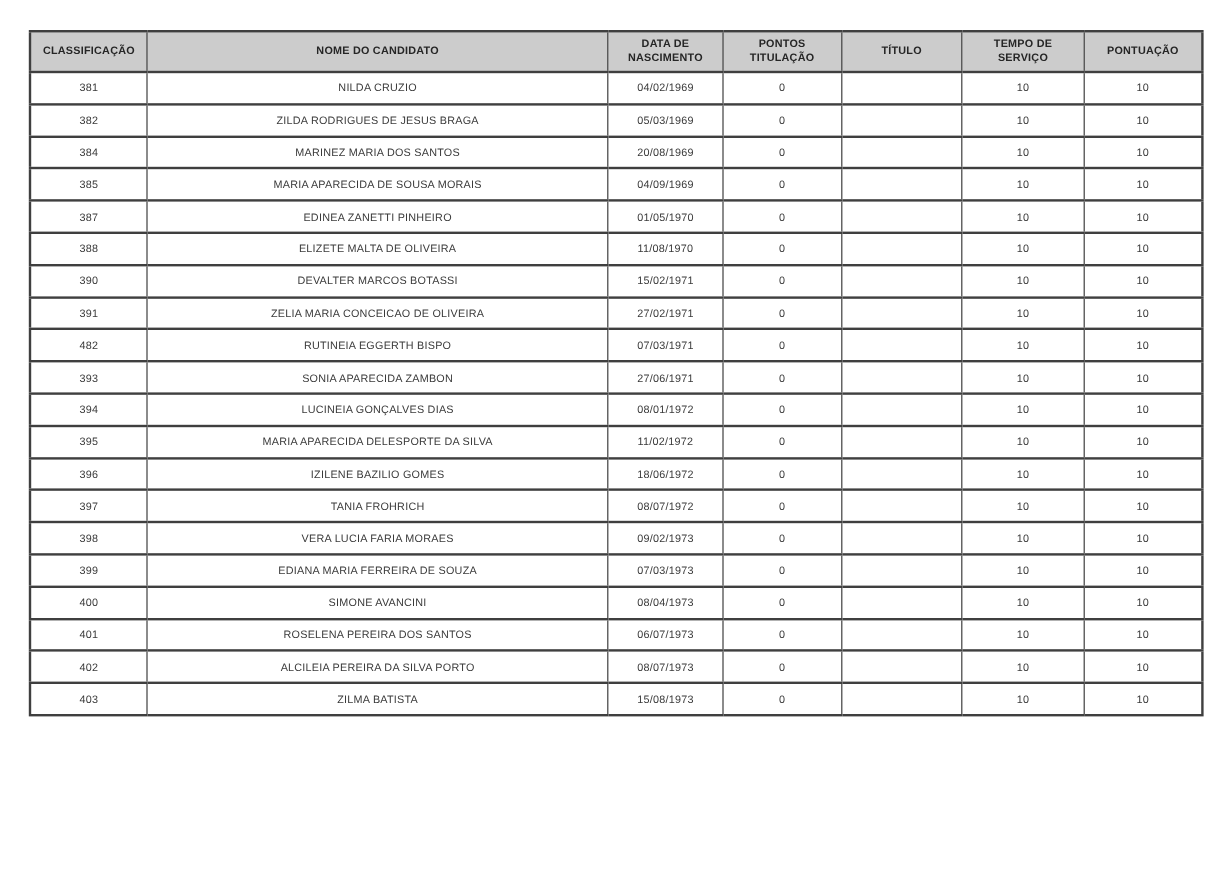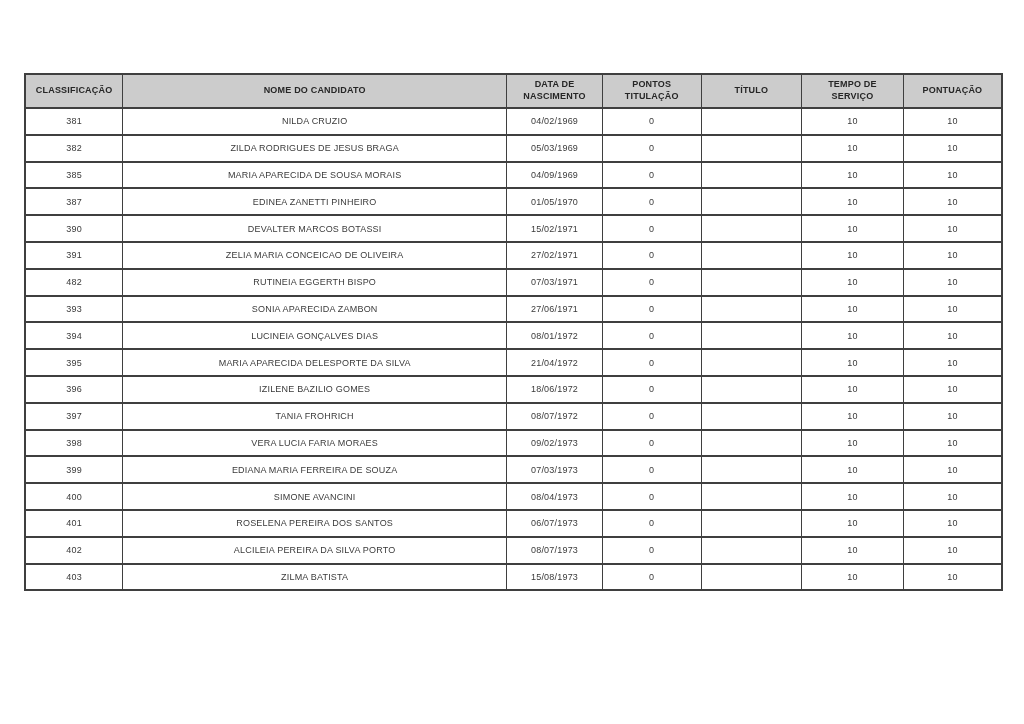--- a/index.html
+++ b/index.html
@@ -15,21 +15,20 @@
     position: relative;
     width: 1024px;
     height: 724px;
     background: #ffffff;
   }
   .table-wrap {
     position: absolute;
     left: 24px;
     top: 25px;
     width: 979px;
-    margin-top: 48px;
   }
   table.ranking {
     border-collapse: collapse;
     table-layout: fixed;
     width: 100%;
     border: 2px solid #3f3f3f;
   }
   table.ranking th {
     background: #cccccc;
     color: #262626;
@@ -99,38 +98,56 @@
           <tr>
             <td>382</td>
             <td>ZILDA RODRIGUES DE JESUS BRAGA</td>
             <td>05/03/1969</td>
             <td>0</td>
             <td></td>
             <td>10</td>
             <td>10</td>
           </tr>
           <tr>
+            <td>384</td>
+            <td>MARINEZ MARIA DOS SANTOS</td>
+            <td>20/08/1969</td>
+            <td>0</td>
+            <td></td>
+            <td>10</td>
+            <td>10</td>
+          </tr>
+          <tr>
             <td>385</td>
             <td>MARIA APARECIDA DE SOUSA MORAIS</td>
             <td>04/09/1969</td>
             <td>0</td>
             <td></td>
             <td>10</td>
             <td>10</td>
           </tr>
           <tr>
             <td>387</td>
             <td>EDINEA ZANETTI PINHEIRO</td>
             <td>01/05/1970</td>
             <td>0</td>
             <td></td>
             <td>10</td>
             <td>10</td>
           </tr>
           <tr>
+            <td>388</td>
+            <td>ELIZETE MALTA DE OLIVEIRA</td>
+            <td>11/08/1970</td>
+            <td>0</td>
+            <td></td>
+            <td>10</td>
+            <td>10</td>
+          </tr>
+          <tr>
             <td>390</td>
             <td>DEVALTER MARCOS BOTASSI</td>
             <td>15/02/1971</td>
             <td>0</td>
             <td></td>
             <td>10</td>
             <td>10</td>
           </tr>
           <tr>
             <td>391</td>
@@ -164,21 +181,21 @@
             <td>LUCINEIA GONÇALVES DIAS</td>
             <td>08/01/1972</td>
             <td>0</td>
             <td></td>
             <td>10</td>
             <td>10</td>
           </tr>
           <tr>
             <td>395</td>
             <td>MARIA APARECIDA DELESPORTE DA SILVA</td>
-            <td>21/04/1972</td>
+            <td>11/02/1972</td>
             <td>0</td>
             <td></td>
             <td>10</td>
             <td>10</td>
           </tr>
           <tr>
             <td>396</td>
             <td>IZILENE BAZILIO GOMES</td>
             <td>18/06/1972</td>
             <td>0</td>

